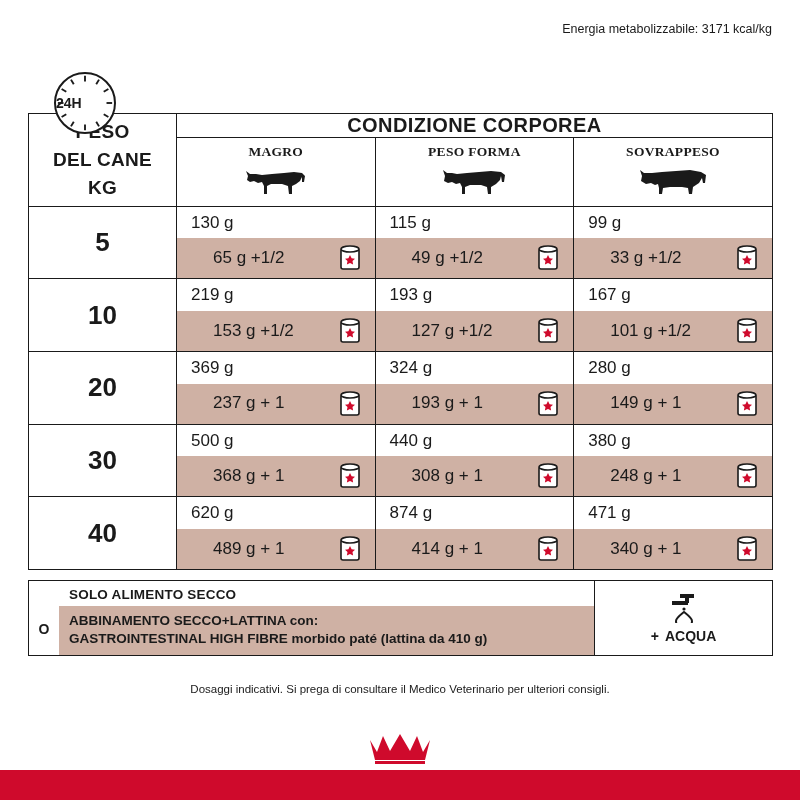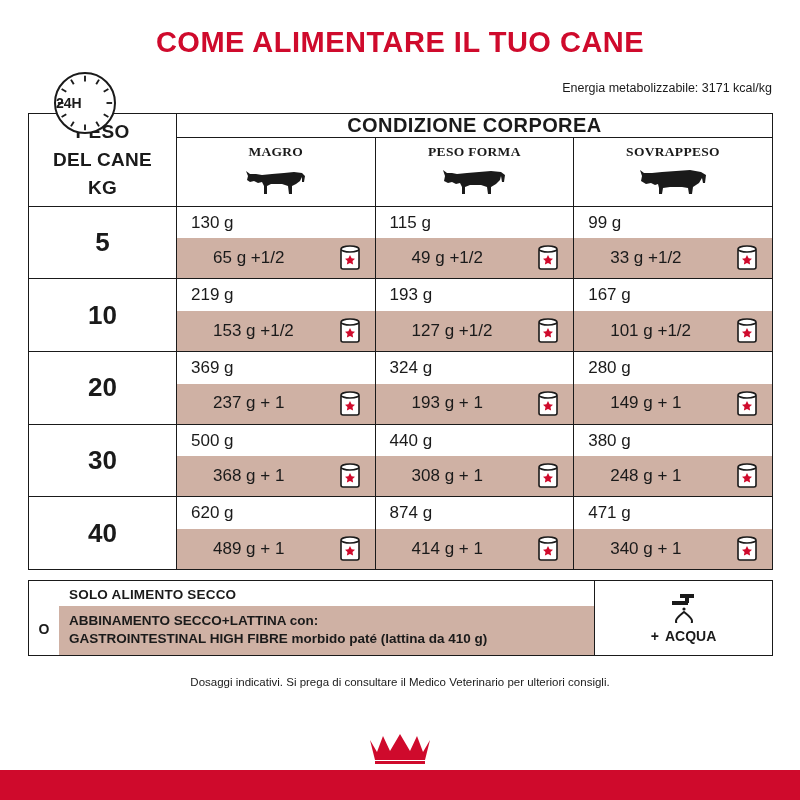--- a/index.html
+++ b/index.html
@@ -179,42 +179,41 @@
     padding: 8px 0 8px 0;
     font-size: 14px;
     font-weight: bold;
   }
   .acqua-inner { display: flex; align-items: center; justify-content: center; gap: 6px; }
 
   .note {
     text-align: center;
     font-size: 11.5px;
     color: #1a1a1a;
-    padding-top: 20px;
+    padding-top: 27px;
   }
 
   
   .bottom-bar {
     position: absolute;
     left: 0; bottom: 0;
     width: 800px; height: 30px;
     background: #cf0a2c;
   }
   .crown {
     position: absolute;
     left: 50%; bottom: 30px;
     transform: translateX(-50%);
   }
 </style>
 </head>
 <body>
 
 <div class="page">
 
-  <div class="title">COME ALIMENTARE IL TUO CANE</div>
 
   <div class="badge24">
     <svg class="ticks" width="62" height="62" viewBox="0 0 62 62" aria-hidden="true">
       <g stroke="#1a1a1a" stroke-width="2">
         <line x1="31" y1="2" x2="31" y2="8"></line>
         <line x1="46" y1="6" x2="43" y2="11"></line>
         <line x1="56" y1="16" x2="51" y2="19"></line>
         <line x1="60" y1="31" x2="54" y2="31"></line>
         <line x1="56" y1="46" x2="51" y2="43"></line>
         <line x1="46" y1="56" x2="43" y2="51"></line>

